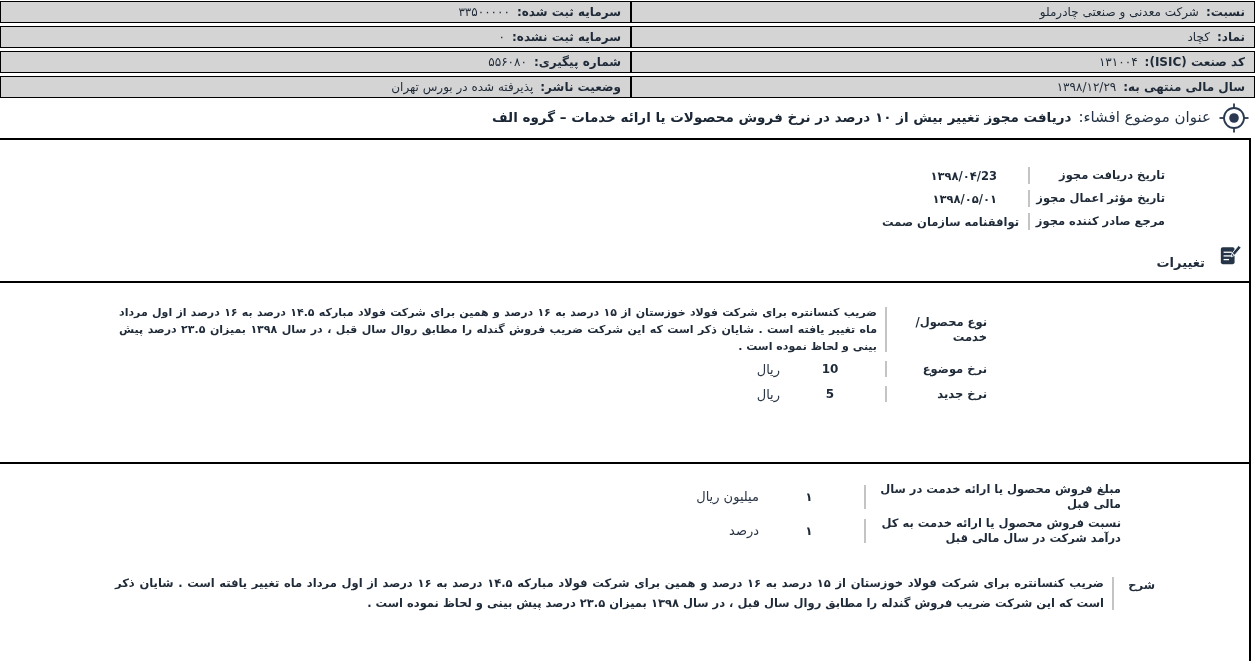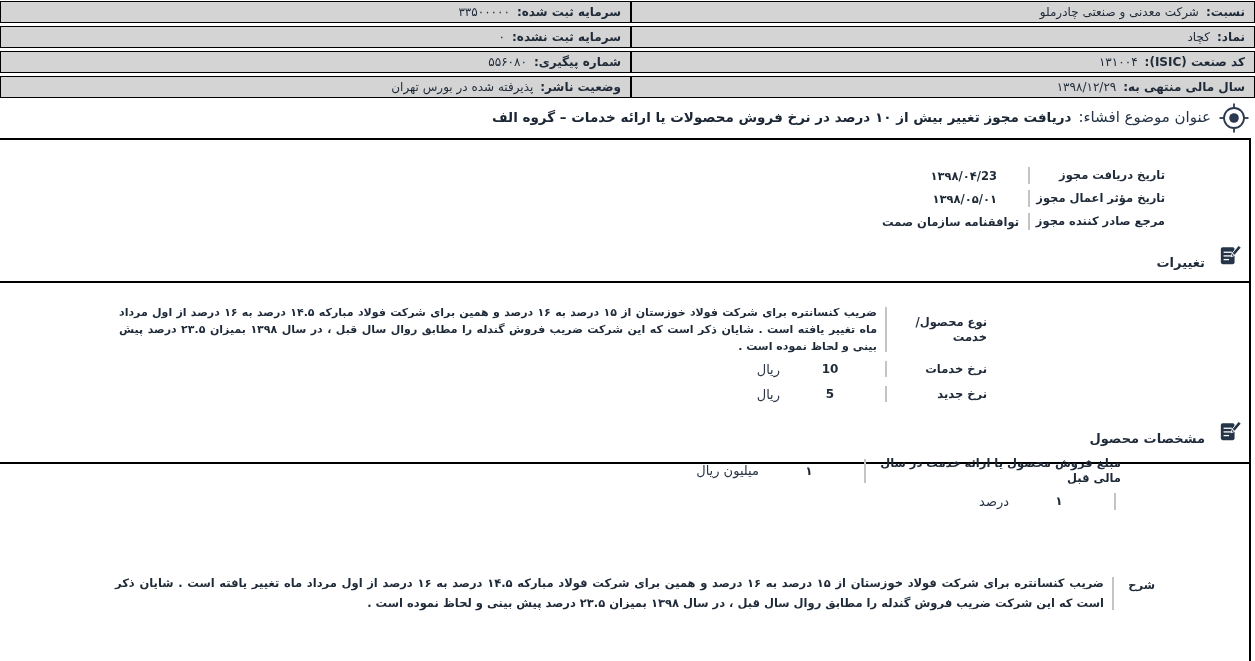--- a/index.html
+++ b/index.html
@@ -60,21 +60,21 @@
   .changes-table .frow{margin-bottom:3px;}
   .changes-table .flbl{width:95px;}
   .changes-table .frow.rate{height:22px;}
   .ftext{
     flex:1;font-size:11px;font-weight:bold;text-align:justify;
     line-height:1.55;padding-right:3px;color:#1f2a38;margin-left:44px;
   }
   .fnum{width:100px;text-align:center;font-size:12px;font-weight:bold;}
   .funit{font-size:13px;font-weight:normal;color:#2a3545;}
   
-  .product-table{position:absolute;top:316px;right:128px;width:560px;}
+  .product-table{position:absolute;top:342px;right:128px;width:560px;}
   .product-table .frow{margin-bottom:4px;min-height:23px;}
   .product-table .flbl{width:250px;}
   
   .desc-row{position:absolute;top:434px;right:94px;width:1084px;display:flex;}
   .desc-row .flbl{width:36px;padding-top:4px;}
   .desc-row .ftext{font-size:11.5px;line-height:1.7;}
 </style>
 </head>
 <body>
 
@@ -173,58 +173,44 @@
   </div>
   <div class="divider divider-1"></div>
 
   <div class="changes-table">
     <div class="frow">
       <div class="flbl">نوع محصول/خدمت</div>
       <div class="vsep"></div>
       <div class="ftext">ضریب کنسانتره برای شرکت فولاد خوزستان از ۱۵ درصد به ۱۶ درصد و همین برای شرکت فولاد مبارکه ۱۴.۵ درصد به ۱۶ درصد از اول مرداد ماه تغییر یافته است . شایان ذکر است که این شرکت ضریب فروش گندله را مطابق روال سال قبل ، در سال ۱۳۹۸ بمیزان ۲۳.۵ درصد پیش بینی و لحاظ نموده است .</div>
     </div>
     <div class="frow rate">
-      <div class="flbl">نرخ خدمات</div>
+      <div class="flbl">نرخ موضوع</div>
       <div class="vsep"></div>
       <div class="fnum num">10</div>
       <div class="funit">ریال</div>
     </div>
     <div class="frow rate">
       <div class="flbl">نرخ جدید</div>
       <div class="vsep"></div>
       <div class="fnum num">5</div>
       <div class="funit">ریال</div>
     </div>
   </div>
 
-  <div class="sec-head product-head">
-    <span class="sec-icon">
-      <svg width="22" height="22" viewBox="0 0 24 24">
-        <rect x="2" y="3.5" width="15" height="18.5" rx="2" fill="#253447"></rect>
-        <line x1="5" y1="9" x2="14" y2="9" stroke="#ffffff" stroke-width="1.4"></line>
-        <line x1="5" y1="13" x2="14" y2="13" stroke="#ffffff" stroke-width="1.4"></line>
-        <line x1="5" y1="17" x2="11" y2="17" stroke="#ffffff" stroke-width="1.4"></line>
-        <g transform="rotate(40 17 9)">
-          <rect x="15.6" y="0.5" width="3.6" height="11" fill="#253447" stroke="#ffffff" stroke-width="0.9"></rect>
-          <polygon points="15.6,11.5 19.2,11.5 17.4,15.2" fill="#253447" stroke="#ffffff" stroke-width="0.9"></polygon>
-        </g>
-      </svg>
-    </span>
-    <span class="sec-title">مشخصات محصول</span>
-  </div>
   <div class="divider divider-2"></div>
 
   <div class="product-table">
     <div class="frow">
       <div class="flbl">مبلغ فروش محصول یا ارائه خدمت در سال مالی قبل</div>
       <div class="vsep"></div>
       <div class="fnum num">۱</div>
       <div class="funit">میلیون ریال</div>
     </div>
     <div class="frow">
+      <div class="flbl">نسبت فروش محصول یا ارائه خدمت به کل درآمد شرکت در سال مالی قبل</div>
       <div class="vsep"></div>
       <div class="fnum num">۱</div>
       <div class="funit">درصد</div>
     </div>
   </div>
 
   <div class="desc-row">
     <div class="flbl">شرح</div>
     <div class="vsep"></div>
     <div class="ftext">ضریب کنسانتره برای شرکت فولاد خوزستان از ۱۵ درصد به ۱۶ درصد و همین برای شرکت فولاد مبارکه ۱۴.۵ درصد به ۱۶ درصد از اول مرداد ماه تغییر یافته است . شایان ذکر است که این شرکت ضریب فروش گندله را مطابق روال سال قبل ، در سال ۱۳۹۸ بمیزان ۲۳.۵ درصد پیش بینی و لحاظ نموده است .</div>

